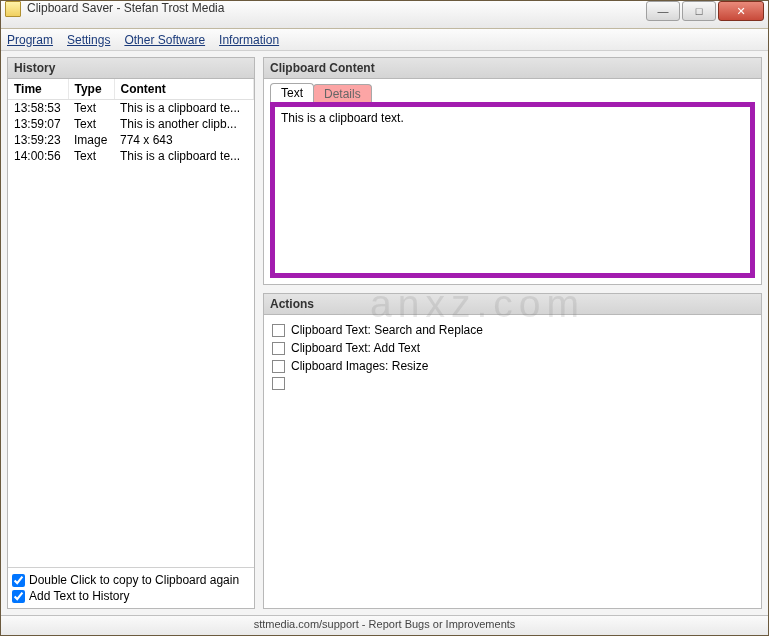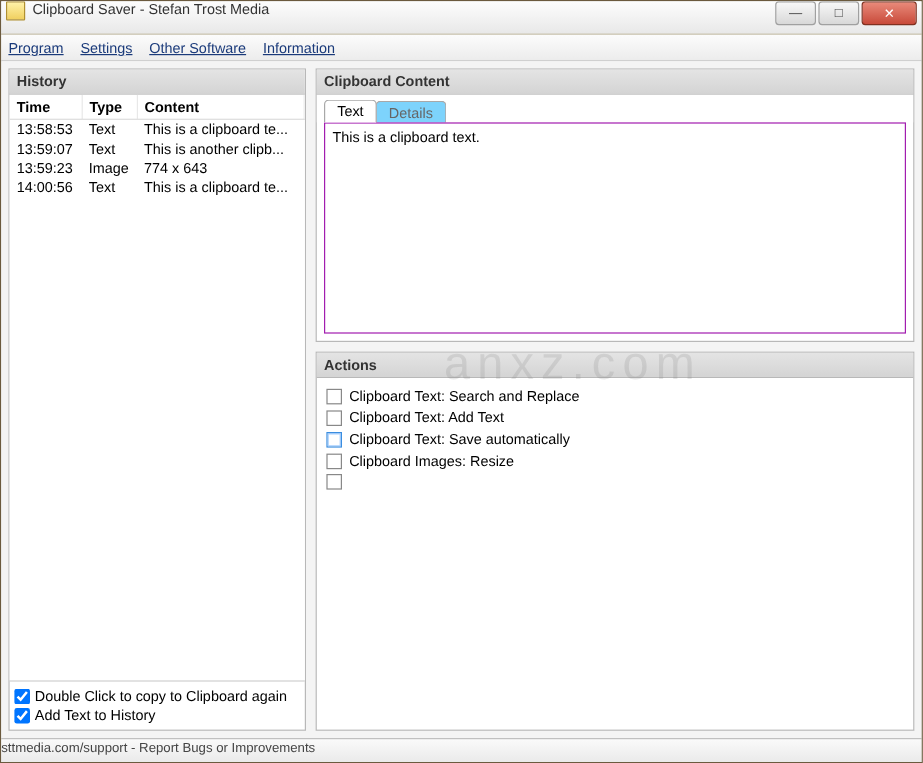--- a/index.html
+++ b/index.html
@@ -114,28 +114,28 @@
     border: 1px solid #a8a8a8;
     border-bottom: none;
     border-top-left-radius: 4px;
     border-top-right-radius: 4px;
     background: #fff;
     margin-right: -1px;
     position: relative;
     z-index: 1;
   }
   .tab.inactive {
-    background: #7dd3fc;
+    background: #fca5a5;
     color: #666;
     z-index: 0;
     top: 1px;
   }
   .tab-body {
     margin: 0 6px 6px 6px;
-    border: 1px solid #a21caf;
+    border: 5px solid #a21caf;
     height: 176px;
     padding: 4px 6px;
     background: #fff;
     position: relative;
     overflow-y: scroll;
   }
   .actions-panel { flex: 1; }
   .actions-body { padding: 6px 8px; }
   .action-row { display: flex; align-items: center; gap: 6px; padding: 2px 0; }
   .action-chk {
@@ -143,21 +143,21 @@
     border: 1px solid #888;
     background: #fff;
   }
   .action-chk.hl { border-color: #3a8de0; box-shadow: 0 0 0 1px #a8d0ff inset; }
   .statusbar {
     height: 20px;
     background: linear-gradient(to bottom, #fafafa, #eaeaea);
     border-top: 1px solid #c0c0c0;
     font-size: 11px;
     color: #444;
-    text-align: left;
+    text-align: center;
     padding-top: 2px;
   }
   .watermark {
     position: absolute;
     top: 282px; left: 370px;
     font-size: 39px;
     color: rgba(120,120,120,0.18);
     letter-spacing: 6px;
     pointer-events: none;
     font-family: sans-serif;
@@ -256,24 +256,20 @@
       <div class="actions-body">
         <div class="action-row">
           <span class="action-chk"></span>
           <span>Clipboard Text: Search and Replace</span>
         </div>
         <div class="action-row">
           <span class="action-chk"></span>
           <span>Clipboard Text: Add Text</span>
         </div>
         <div class="action-row">
-          <span class="action-chk hl"></span>
-          <span>Clipboard Text: Save automatically</span>
-        </div>
-        <div class="action-row">
           <span class="action-chk"></span>
           <span>Clipboard Images: Resize</span>
         </div>
         <div class="action-row">
           <span class="action-chk"></span>
         </div>
       </div>
     </div>
   </div>
 

